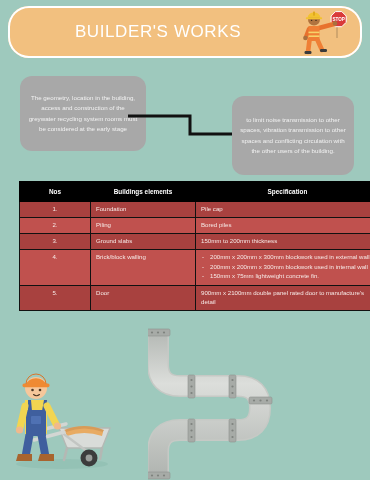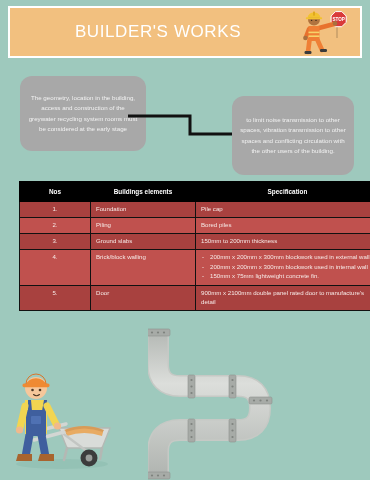--- a/index.html
+++ b/index.html
@@ -9,20 +9,21 @@
     font-family:"Liberation Sans", sans-serif;
     position:relative;
   }
   .stage{position:absolute;inset:0;width:370px;height:480px;}
 
   
   .header-band{
     position:absolute;left:8px;top:6px;width:354px;height:52px;
     background:#f2c07f;
     box-shadow:0 0 0 2px #ffffff inset;
+    border-radius:21px;
   }
   .header-title{
     position:absolute;left:0;top:0;width:300px;height:52px;
     display:flex;align-items:center;justify-content:center;
     color:#ffffff;font-size:17px;letter-spacing:.6px;
     white-space:nowrap;
   }
   .hdr-worker{position:absolute;right:4px;top:1px;width:62px;height:50px;}
 
   

